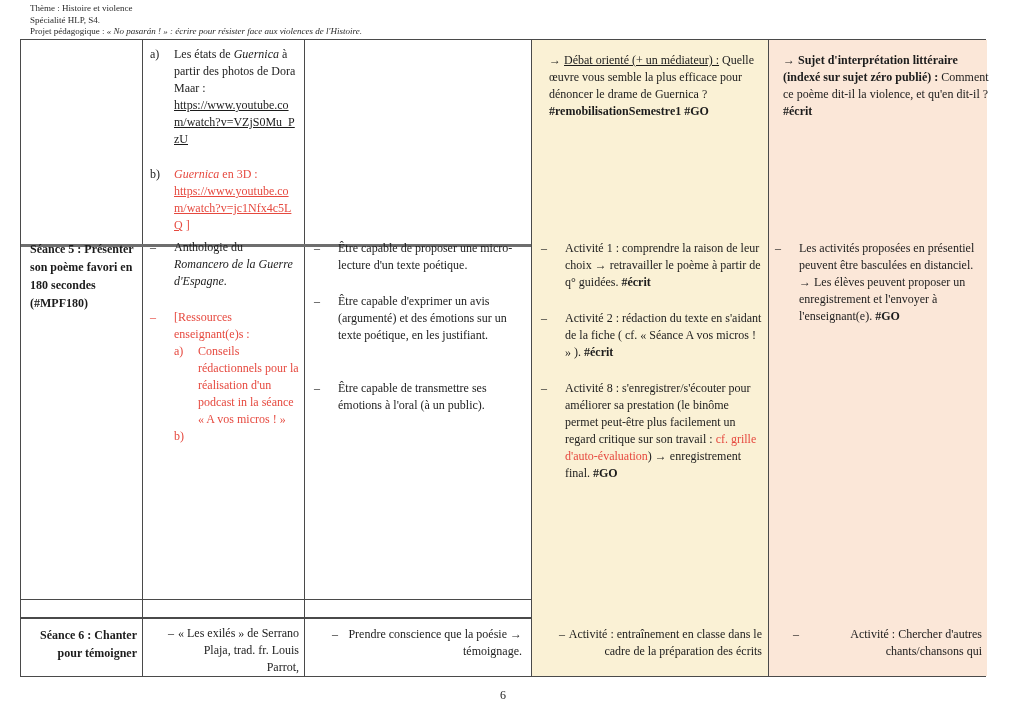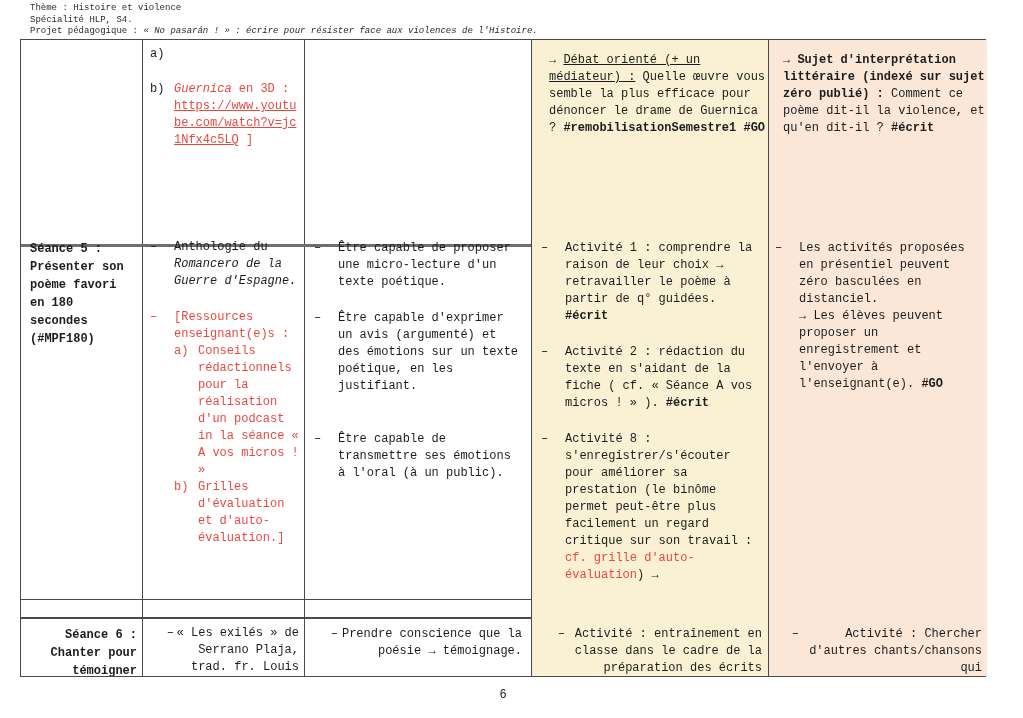--- a/index.html
+++ b/index.html
@@ -1,18 +1,18 @@
 <!DOCTYPE html>
 <html style="--col4-bg: #faf1d5; --col5-bg: #fbe7d8; --accent-red: #e6493f; --border: #4a4a4a;"><head>
 <meta charset="utf-8">
 <style>
   html,body{margin:0;padding:0;background:#fff;}
   .page{
     position:relative;width:1023px;height:718px;background:#ffffff;
-    font-family:Liberation Mono, monospace;color:#1c1c1c;overflow:hidden;
+    font-family:Liberation Serif, serif;color:#1c1c1c;overflow:hidden;
   }
   
   .hdr{position:absolute;left:30px;top:3px;font-size:9px;line-height:11.5px;color:#2a2a2a;}
   .hdr .it{font-style:italic;margin-top:8px;}
   
   .tbl{
     position:absolute;left:20px;top:39px;width:966px;height:638px;
     border:1px solid var(--border,#4a4a4a);box-sizing:border-box;
   }
   .colbg{position:absolute;top:0;height:636px;}
@@ -74,20 +74,21 @@
     <div class="vl vl2"></div>
     <div class="vl vl3"></div>
     <div class="vl vl4"></div>
     <div class="hl hl-r1"></div>
     <div class="hl hl-r2a"></div>
     <div class="hl hl-r2b"></div>
 
     <div class="cell r1 c2">
       <div class="al">
         <span class="m">a)</span>
+        <span class="t"><span>Les états de </span><span class="it">Guernica</span><span> à partir des photos de Dora Maar : </span><span class="blk"><span class="lnk">https://www.youtube.com/watch?v=VZjS0Mu_PzU</span></span></span>
       </div>
       <div class="al">
         <span class="m">b)</span>
         <span class="t red"><span class="it">Guernica</span><span> en 3D : </span><span class="blk"><span class="lnk">https://www.youtube.com/watch?v=jc1Nfx4c5LQ</span><span> ]</span></span></span>
       </div>
     </div>
 
     <div class="cell r1 c4">
       <span>→ </span><span class="u">Débat orienté (+ un médiateur) :</span><span> Quelle œuvre vous semble la plus efficace pour dénoncer le drame de Guernica ? </span><span class="b">#remobilisationSemestre1 #GO</span>
     </div>
@@ -109,21 +110,20 @@
         <span class="m">–</span>
         <span class="t">
           <span>[Ressources enseignant(e)s :</span>
           <span class="sub">
             <span class="al">
                 <span class="m">a)</span>
                 <span class="t">Conseils rédactionnels pour la réalisation d'un podcast in la séance « A vos micros ! »</span>
               </span>
             <span class="al">
                 <span class="m">b)</span>
-                <span class="t">Grilles d'évaluation et d'auto-évaluation.]</span>
               </span>
           </span>
         </span>
       </div>
     </div>
 
     <div class="cell r2 c3">
       <div class="li">
         <span class="m">–</span>
         <span class="t">Être capable de proposer une micro-lecture d'un texte poétique.</span>
@@ -149,21 +149,21 @@
       </div>
       <div class="li">
         <span class="m">–</span>
         <span class="t"><span>Activité 8 : s'enregistrer/s'écouter pour améliorer sa prestation (le binôme permet peut-être plus facilement un regard critique sur son travail : </span><span class="red">cf. grille d'auto-évaluation</span><span>) → enregistrement final. </span><span class="b">#GO</span></span>
       </div>
     </div>
 
     <div class="cell r2 c5">
       <div class="li">
         <span class="m">–</span>
-        <span class="t"><span class="blk">Les activités proposées en présentiel peuvent zéro basculées en distanciel.</span><span><span>→ Les élèves peuvent proposer un enregistrement et l'envoyer à l'enseignant(e). </span><span class="b">#GO</span></span></span>
+        <span class="t"><span class="blk">Les activités proposées en présentiel peuvent être basculées en distanciel.</span><span><span>→ Les élèves peuvent proposer un enregistrement et l'envoyer à l'enseignant(e). </span><span class="b">#GO</span></span></span>
       </div>
     </div>
 
     <div class="cell r3 c1">
       <span>Séance 6 : Chanter pour témoigner</span>
     </div>
     <div class="cell r3 c2">
       <div class="li">
         <span class="m">–</span>
         <span class="t">« Les exilés » de Serrano Plaja, trad. fr. Louis Parrot,</span>

